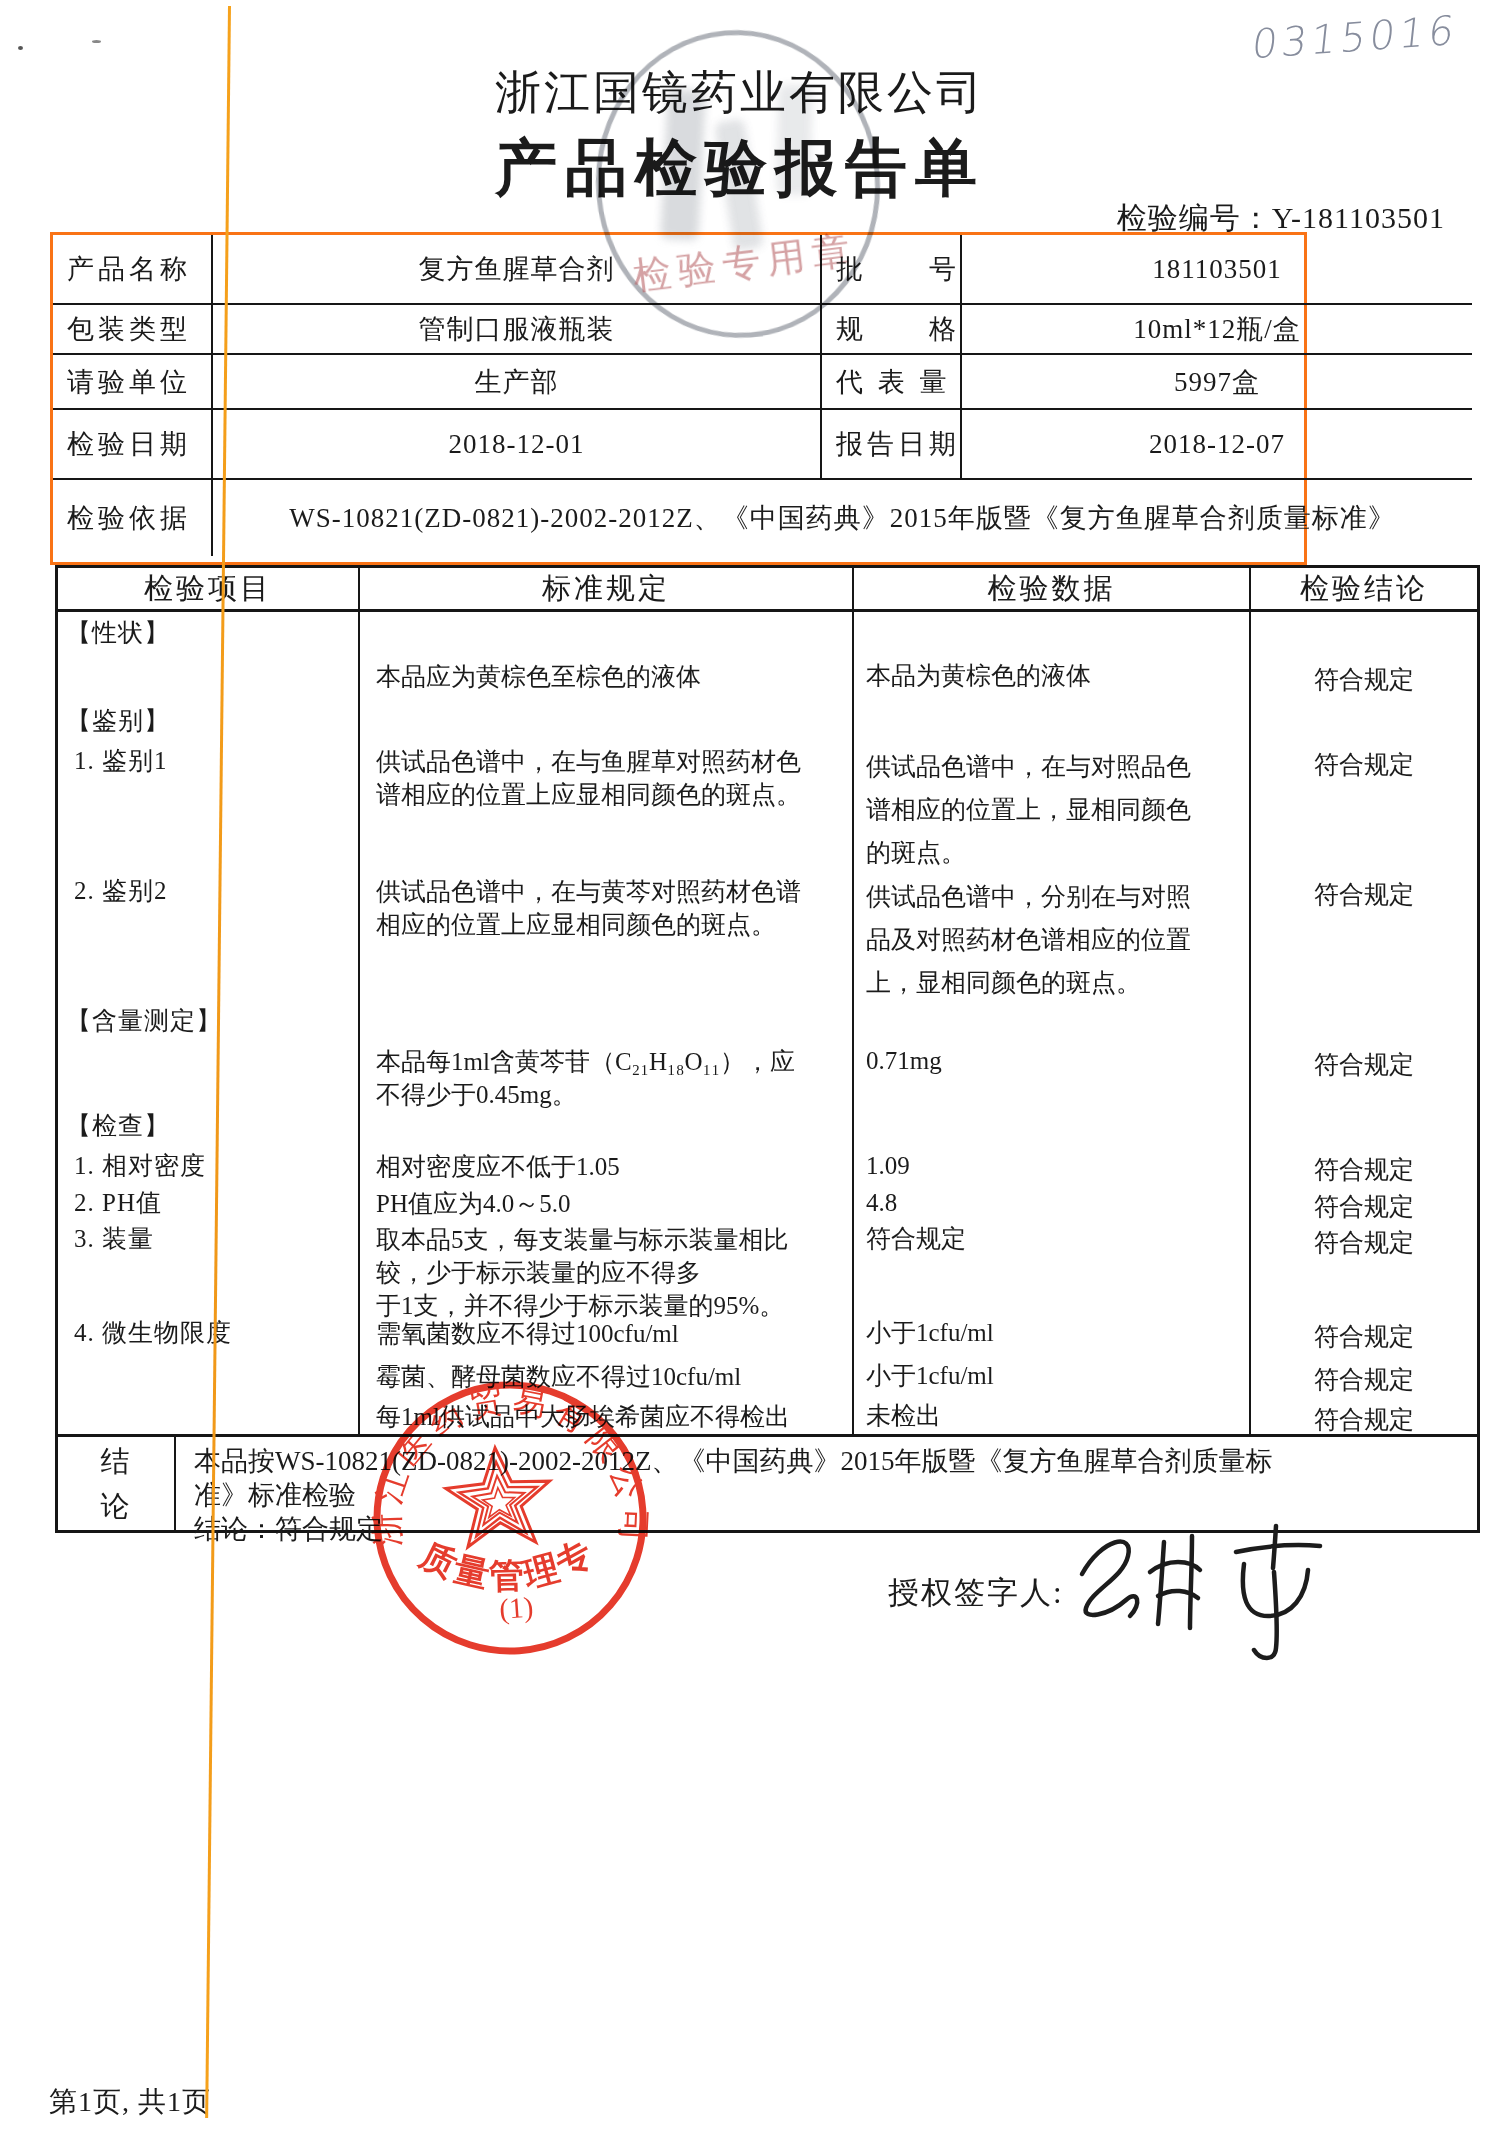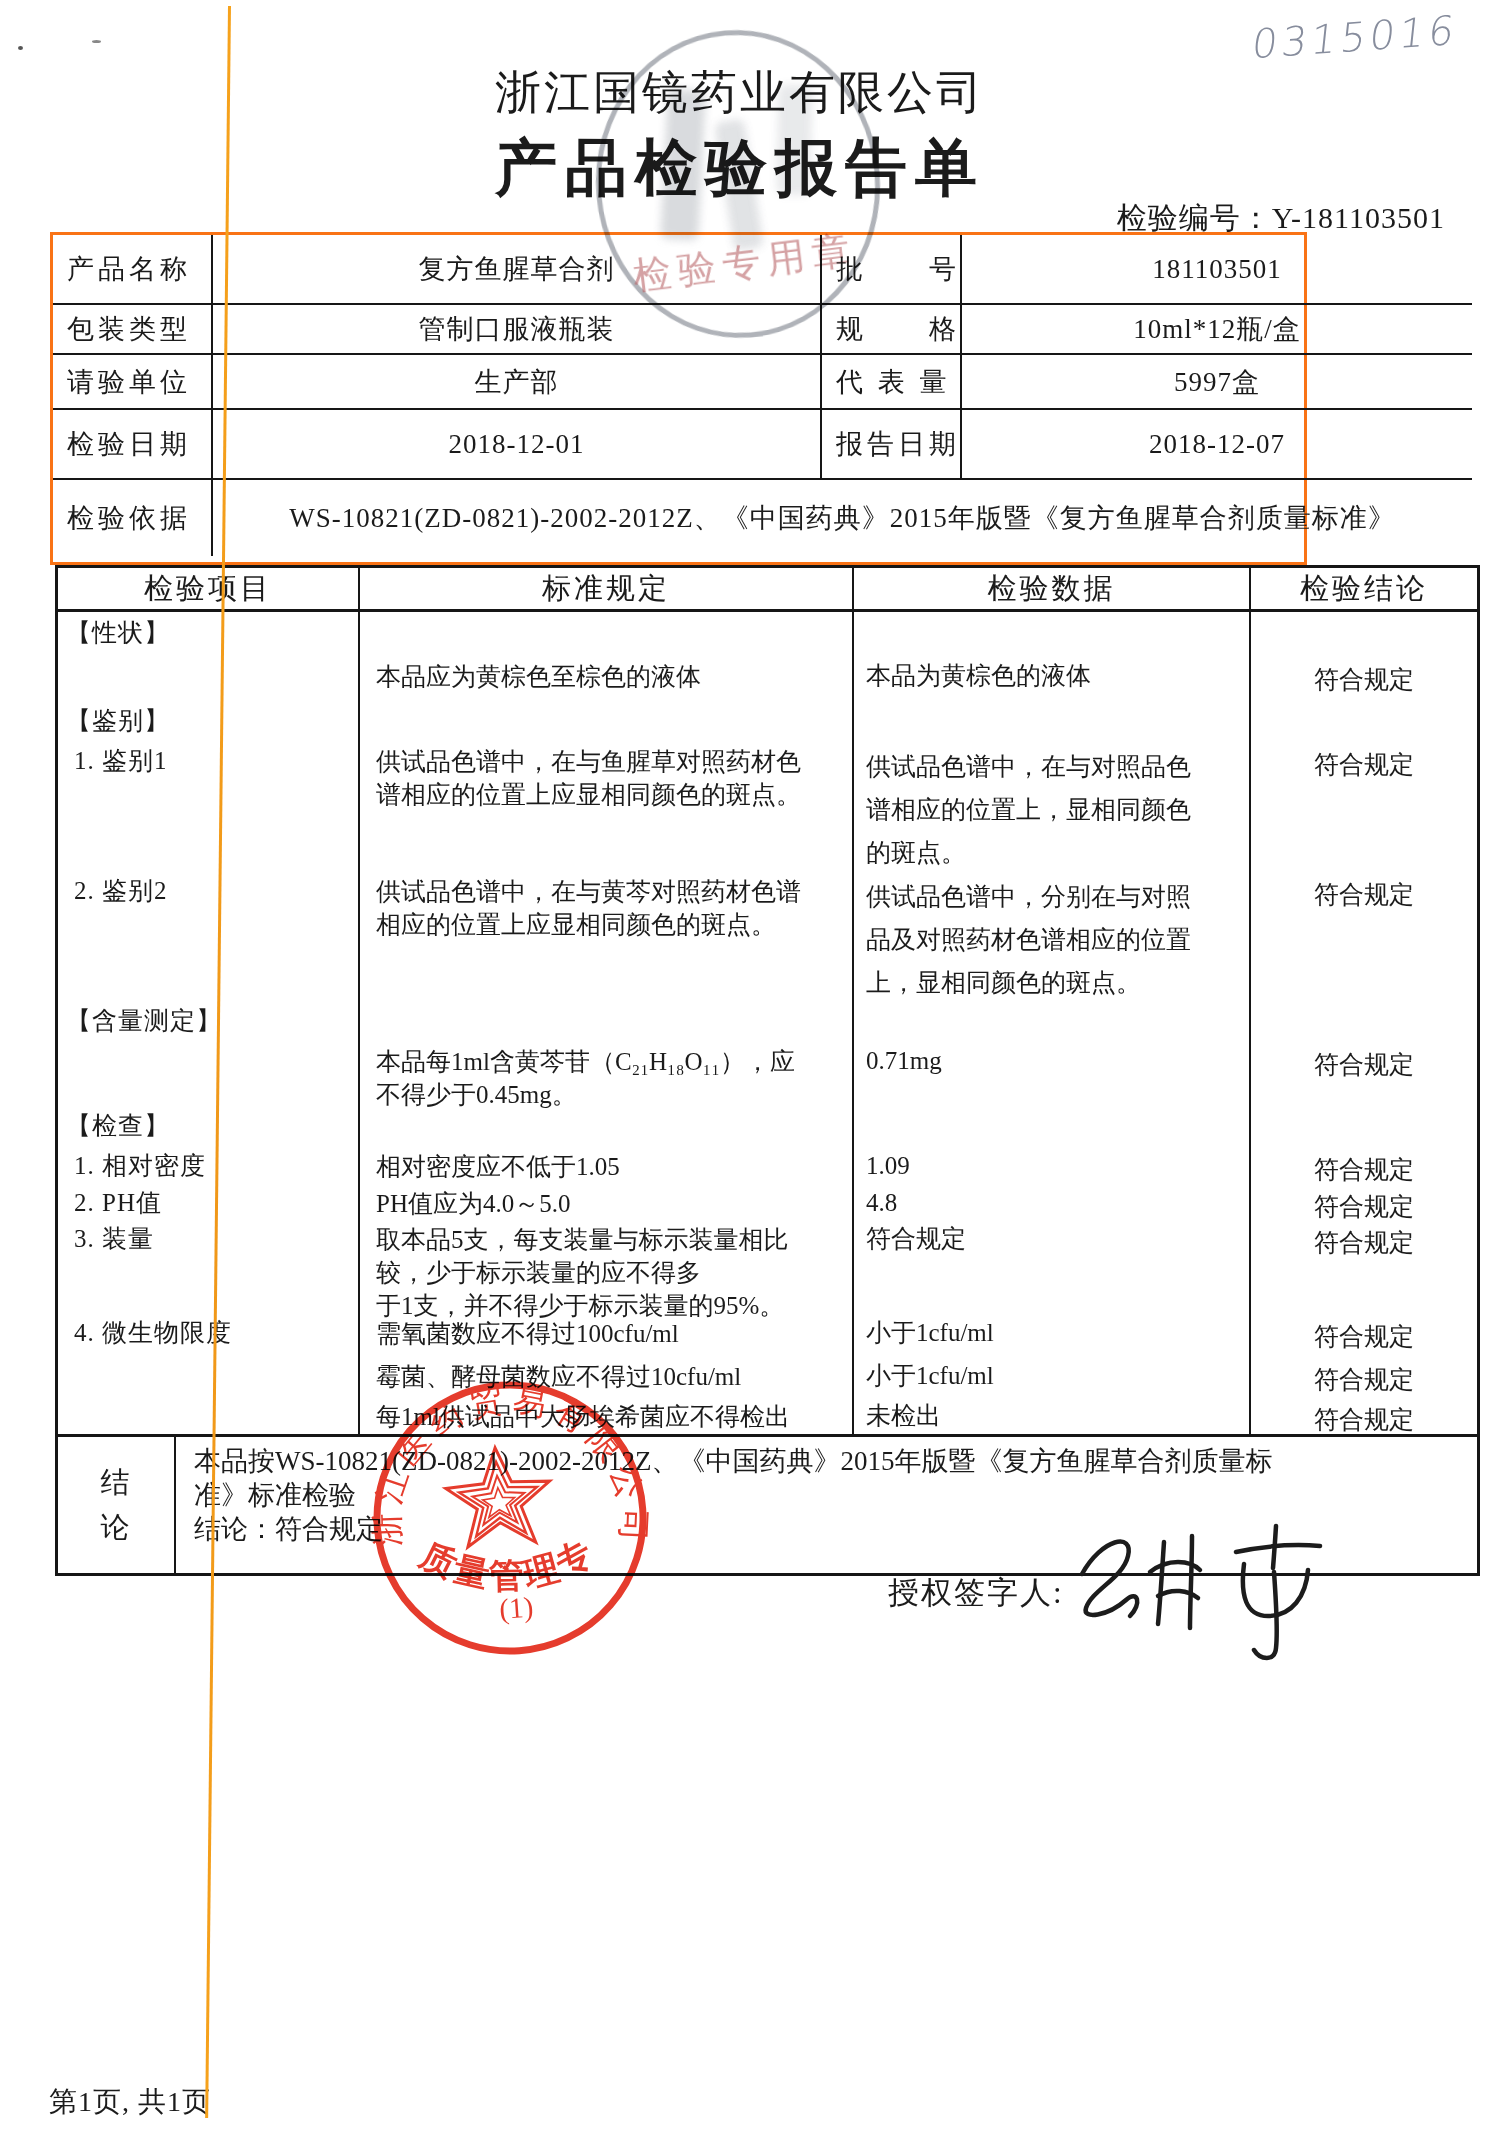--- a/index.html
+++ b/index.html
@@ -59,21 +59,21 @@
   .b { font-size:25px; line-height:1.3; padding-top:5px; white-space:pre-line; }
   .c1 { padding-left:8px; letter-spacing:1px; }
   .c1.num { padding-left:16px; }
   .c2 { padding-left:16px; line-height:1.32; }
   .c3 { padding-left:12px; }
   .c3.wide { line-height:1.72; }
   .c4 { text-align:center; padding-top:9px; }
 
   
   .conclusion {
-    position:absolute; left:55px; top:1437px; width:1425px; height:139px;
+    position:absolute; left:55px; top:1437px; width:1425px; height:96px;
     border:3px solid #161616; border-top:none; display:flex;
   }
   .concl-label {
     width:118px; border-right:2px solid #161616; display:flex; align-items:center;
     justify-content:center; font-size:29px; letter-spacing:2px;
     line-height:1.55; text-align:center;
   }
   .concl-label span { width:1.2em; word-break:break-all; display:block; }
   .concl-text { flex:1; padding:7px 0 0 18px; font-size:27px; line-height:1.26; white-space:pre-line; }
 

